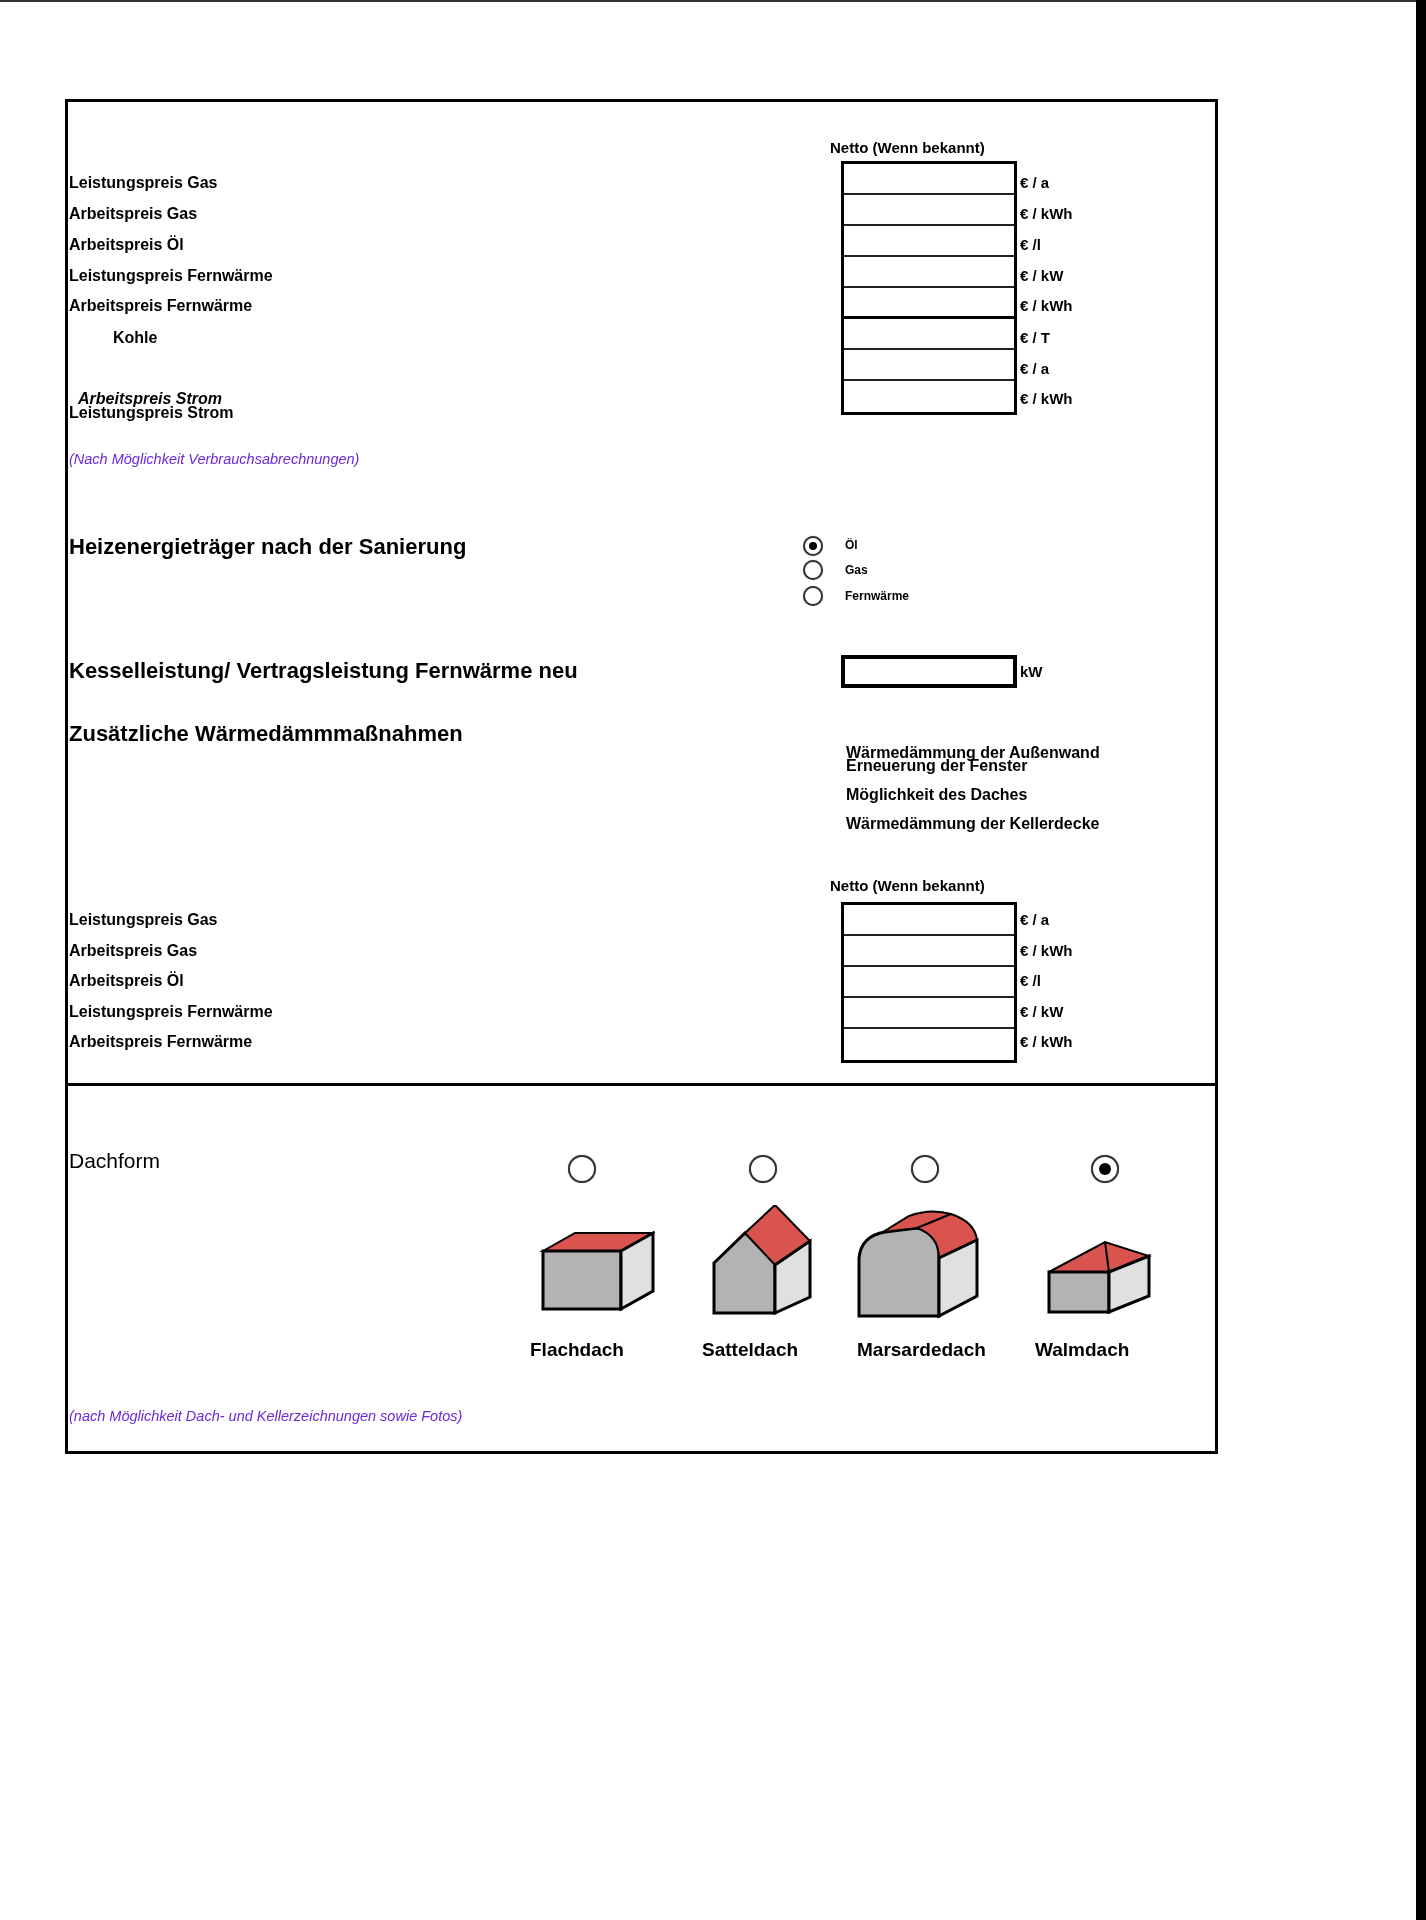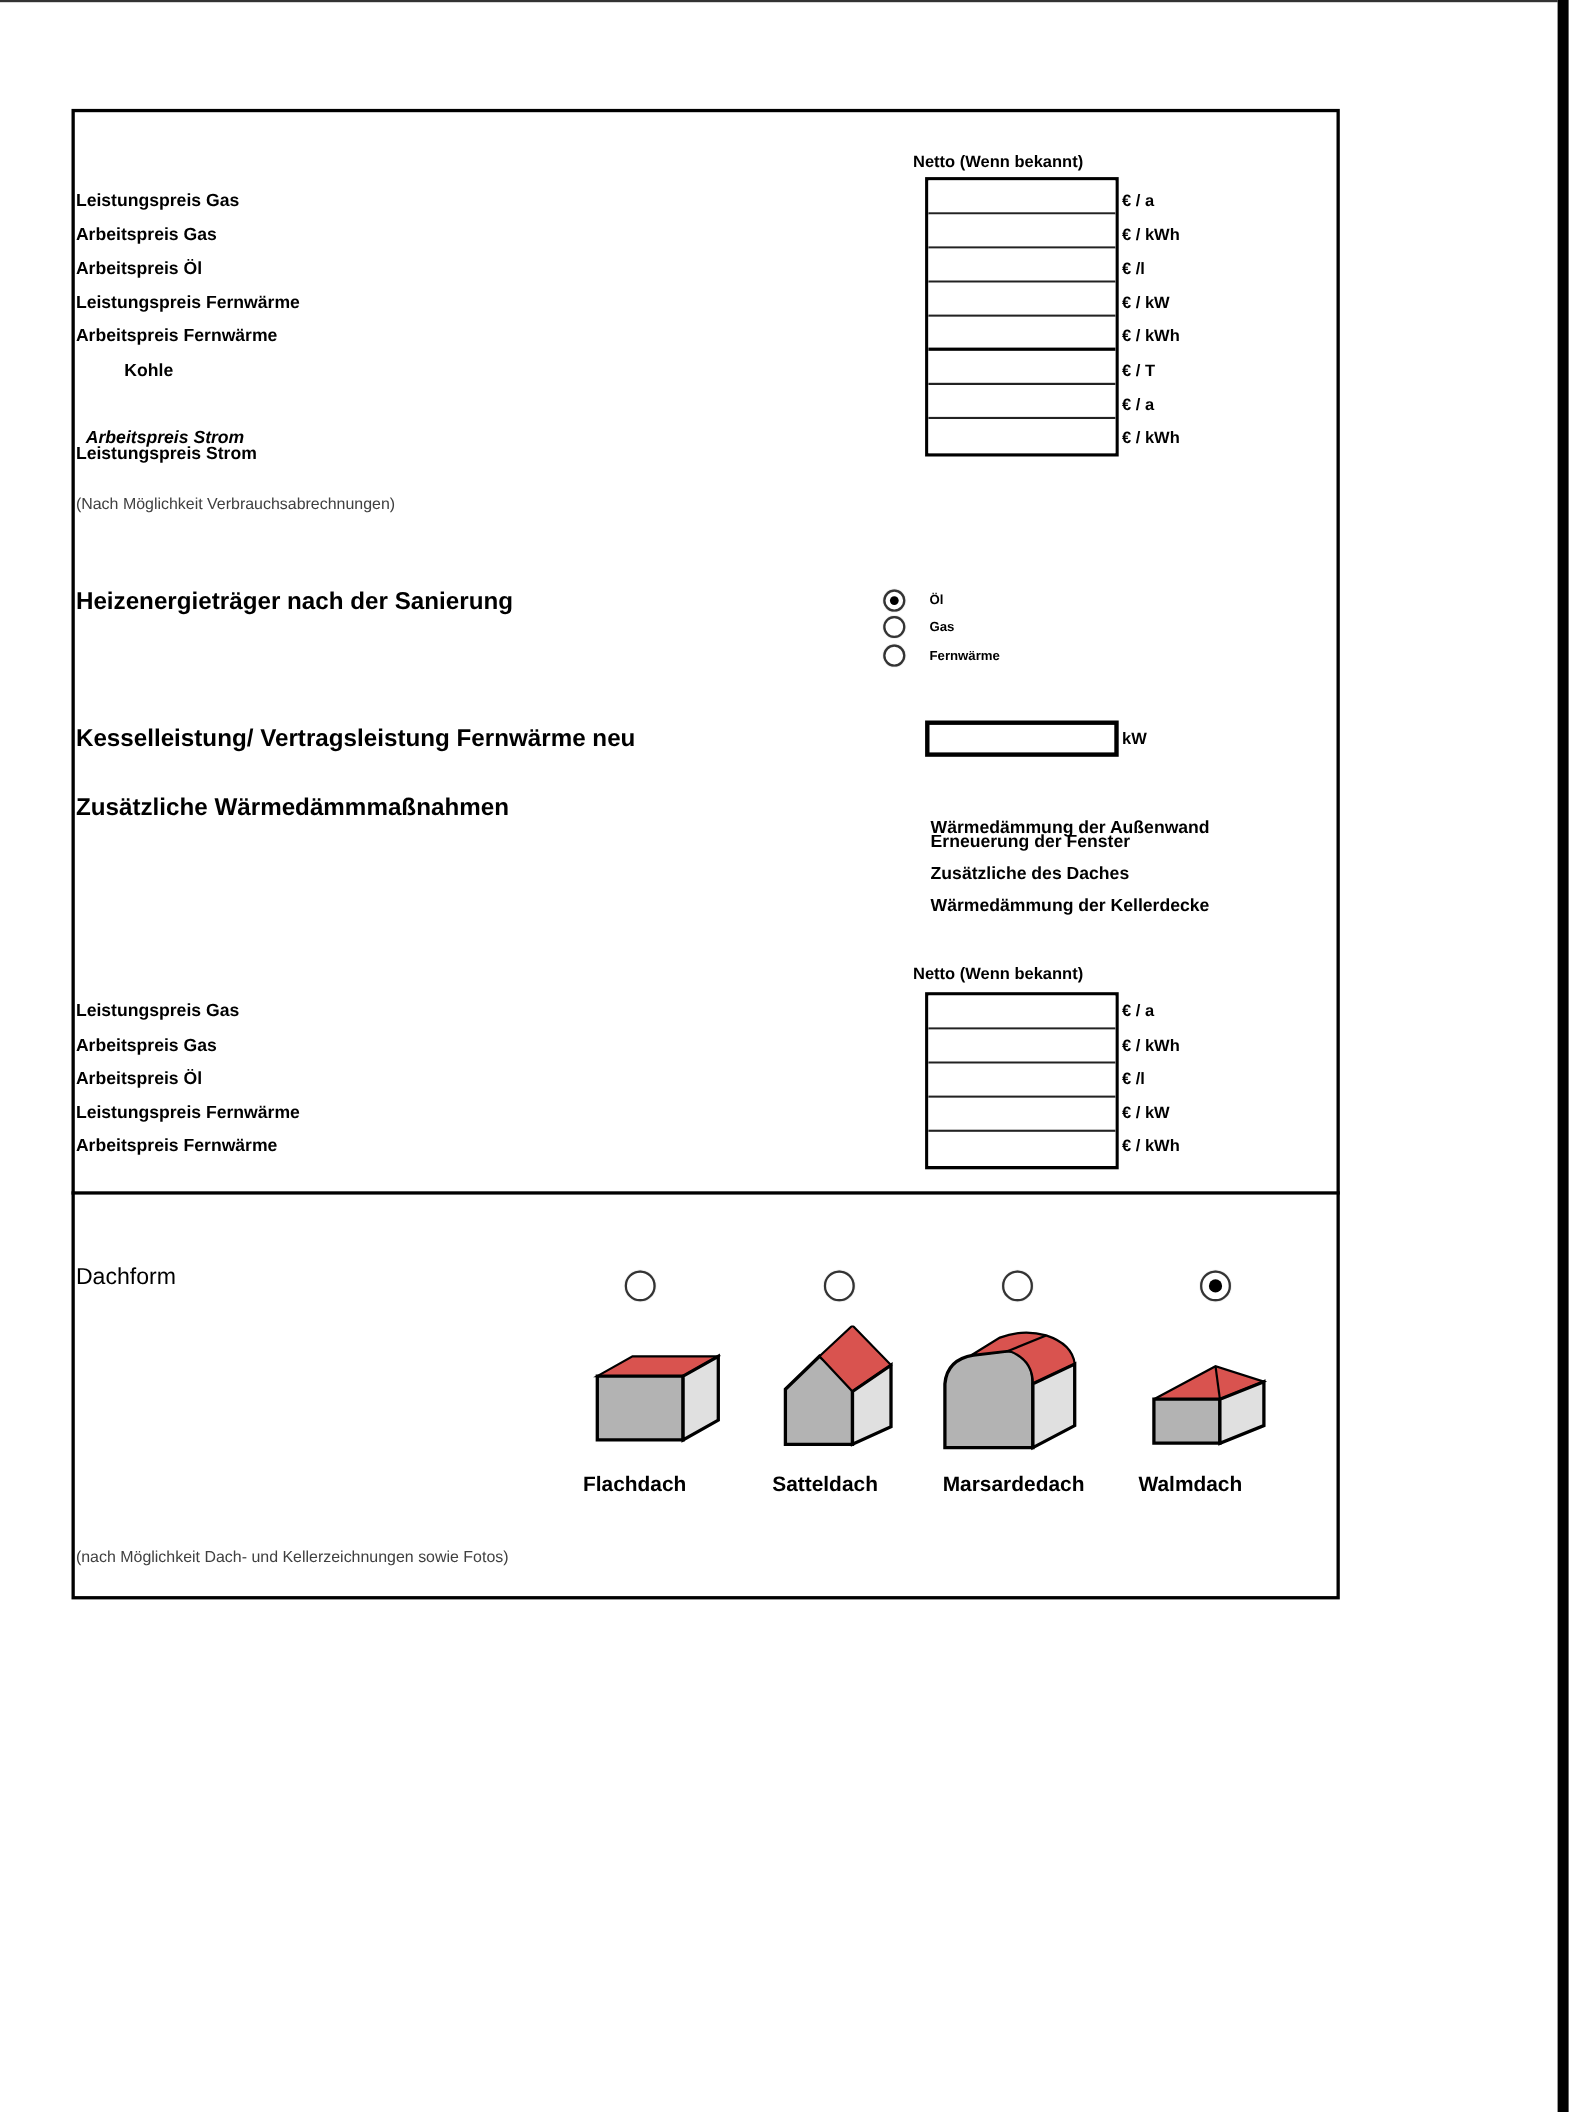--- a/index.html
+++ b/index.html
@@ -8,21 +8,21 @@
     background:#ffffff; font-family:"Liberation Sans", sans-serif; color:#000;
   }
   .topline { position:absolute; left:0; top:0; width:1416px; height:2px; background:#333; }
   .rightbar { position:absolute; right:0; top:0; width:10px; height:1920px; background:#000; }
   .frame { position:absolute; left:65px; top:99px; width:1153px; height:1355px;
            border:3px solid #000; box-sizing:border-box; }
   .sep { position:absolute; left:65px; top:1083px; width:1153px; height:3px; background:#000; }
   .abs { position:absolute; white-space:nowrap; }
   .lbl { font-size:16px; font-weight:bold; line-height:31px; }
   .head { font-size:22px; font-weight:bold; }
-  .note { font-size:14.5px; color:#404040; }
+  .note { font-size:14.5px; font-style:italic; color:#6d28d9; }
   .netto { font-size:15px; font-weight:bold; }
   .grp { position:absolute; left:841px; width:176px; border:3px solid #000; box-sizing:border-box; }
   .cell { height:31px; border-bottom:2px solid #222; box-sizing:border-box; display:block; width:100%;
           background:#fff; border-top:0; border-left:0; border-right:0; padding:0 4px; font-size:14px; outline:none; }
   .cell:last-child { border-bottom:0; }
   .cell.thick { border-bottom:3px solid #000; }
   .unit { font-size:15px; font-weight:bold; line-height:31px; }
   .radio { position:absolute; width:20px; height:20px; border-radius:50%; border:2px solid #333;
            box-sizing:border-box; background:#fff; box-shadow:0 0 1px #777; cursor:pointer; }
   .radio.big { width:28px; height:28px; }
@@ -86,21 +86,21 @@
 <div class="radio" style="left:803px; top:586px;"></div>
 <div class="abs opt" style="left:845px; top:589px;">Fernwärme</div>
 
 <div class="abs head" style="left:69px; top:658px;">Kesselleistung/ Vertragsleistung Fernwärme neu</div>
 <input class="abs" style="left: 841px; top: 655px; width: 176px; height: 33px; border: 4px solid rgb(0, 0, 0); box-sizing: border-box; font-size: 14px; outline: none;" value="">
 <div class="abs unit" style="left:1020px; top:656px;">kW</div>
 
 <div class="abs head" style="left:69px; top:721px;">Zusätzliche Wärmedämmmaßnahmen</div>
 <div class="abs measure" style="left:846px; top:737px;">Wärmedämmung der Außenwand</div>
 <div class="abs measure" style="left:846px; top:750px;">Erneuerung der Fenster</div>
-<div class="abs measure" style="left:846px; top:779px;">Zusätzliche des Daches</div>
+<div class="abs measure" style="left:846px; top:779px;">Möglichkeit des Daches</div>
 <div class="abs measure" style="left:846px; top:808px;">Wärmedämmung der Kellerdecke</div>
 
 <div class="abs netto" style="left:830px; top:877px;">Netto (Wenn bekannt)</div>
 
 <div class="abs lbl" style="left:69px; top:904px;">Leistungspreis Gas</div>
 <div class="abs lbl" style="left:69px; top:935px;">Arbeitspreis Gas</div>
 <div class="abs lbl" style="left:69px; top:965px;">Arbeitspreis Öl</div>
 <div class="abs lbl" style="left:69px; top:996px;">Leistungspreis Fernwärme</div>
 <div class="abs lbl" style="left:69px; top:1026px;">Arbeitspreis Fernwärme</div>
 

